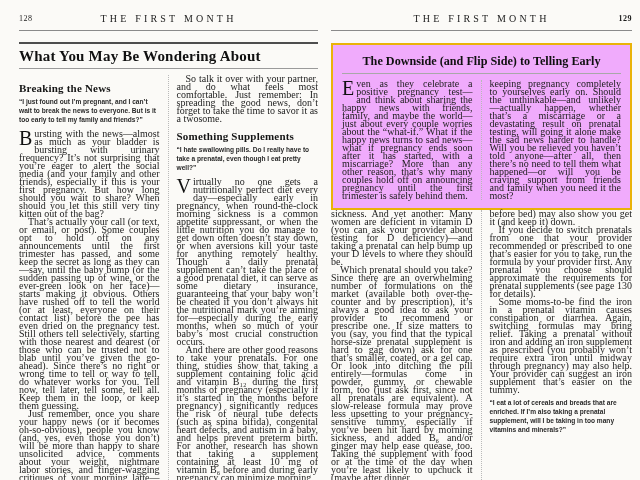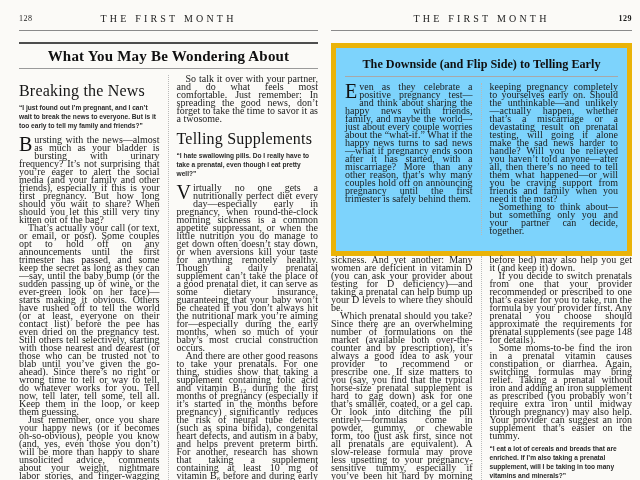--- a/index.html
+++ b/index.html
@@ -17,47 +17,47 @@
   }
   .running-header .pageno{width:40px;letter-spacing:0.5px;}
   .running-header .pageno.right{text-align:right;font-weight:bold;}
   .running-header .head{
     flex:1;text-align:center;letter-spacing:3.2px;font-size:10px;color:#222;
   }
   .header-rule{border:0;border-top:1px solid #8a8a8a;margin:6px 0 0;}
 
   .thick-rule{border:0;border-top:2.6px solid #4e4e4e;margin:11px 0 0;}
   .page-title{
-    font-size:15px;font-weight:bold;margin:4px 0 3px;letter-spacing:0.2px;color:#101010;text-align:center;
+    font-size:15px;font-weight:bold;margin:4px 0 3px;letter-spacing:0.2px;color:#101010;
   }
   .title-rule{border:0;border-top:1px solid #9a9a9a;margin:0 0 6px;}
 
   .cols{display:flex;align-items:stretch;}
   .col{width:50%;box-sizing:border-box;}
   .col.c1{padding-right:8px;border-right:1px dotted #b9b9b9;}
   .col.c2{padding-left:8px;}
 
   .section-heading{
-    font-size:16px;font-weight:normal;margin:7px 0 4px;color:#151515;letter-spacing:0.2px;
+    font-size:11px;font-weight:bold;margin:7px 0 4px;color:#151515;letter-spacing:0.2px;
   }
   .quote{
     font-family:"Liberation Sans", sans-serif;font-weight:bold;
     font-size:6.6px;line-height:8.9px;margin:0 0 5px;color:#2a2a2a;text-align:left;
   }
   p.body{
     font-size:10px;line-height:8px;margin:0;text-align:justify;color:#1c1c1c;
   }
   p.body.indent{text-indent:9px;}
   p.dc::first-letter{
     float:left;font-size:20px;line-height:15.5px;padding:1px 2px 0 0;color:#111;
   }
 
   .feature-box{
-    margin-top:12px;border:5px solid #eab308;padding:7px 9px 16px;box-sizing:border-box;
-    background:#7dd3fc;
+    margin-top:12px;border:2px solid #eab308;padding:7px 9px 8px;box-sizing:border-box;
+    background:#f0abfc;
   }
   .box-title{
     text-align:center;font-size:12.2px;font-weight:bold;margin:2px 0 4px;color:#101010;
   }
   .box-title-rule{border:0;border-top:1px solid #a8a8a8;margin:0 0 6px;}
 
   .main-cols{}
 </style>
 </head>
 <body>
@@ -78,21 +78,21 @@
     <div class="cols">
       <div class="col c1">
         <div class="section-heading">Breaking the News</div>
         <p class="quote">“I just found out I’m pregnant, and I can’t wait to break the news to everyone. But is it too early to tell my family and friends?”</p>
         <p class="body dc">Bursting with the news—almost as much as your bladder is bursting with urinary frequency? It’s not surprising that you’re eager to alert the social media (and your family and other friends), especially if this is your first pregnancy. But how long should you wait to share? When should you let this still very tiny kitten out of the bag?</p>
         <p class="body indent">That’s actually your call (or text, or email, or post). Some couples opt to hold off on any announcements until the first trimester has passed, and some keep the secret as long as they can—say, until the baby bump (or the sudden passing up of wine, or the ever-green look on her face)—starts making it obvious. Others have rushed off to tell the world (or at least, everyone on their contact list) before the pee has even dried on the pregnancy test. Still others tell selectively, starting with those nearest and dearest (or those who can be trusted not to blab until you’ve given the go-ahead). Since there’s no right or wrong time to tell or way to tell, do whatever works for you. Tell now, tell later, tell some, tell all. Keep them in the loop, or keep them guessing.</p>
         <p class="body indent">Just remember, once you share your happy news (or it becomes oh-so-obvious), people you know (and, yes, even those you don’t) will be more than happy to share unsolicited advice, comments about your weight, nightmare labor stories, and finger-wagging critiques of your morning latte—not to mention those belly rubs you didn’t ask for. A reason to hold off? You decide.</p>
       </div>
       <div class="col c2">
         <p class="body indent">So talk it over with your partner, and do what feels most comfortable. Just remember: In spreading the good news, don’t forget to take the time to savor it as a twosome.</p>
-        <div class="section-heading">Telling Supplements</div>
+        <div class="section-heading">Something Supplements</div>
         <p class="quote">“I hate swallowing pills. Do I really have to take a prenatal, even though I eat pretty well?”</p>
         <p class="body dc">Virtually no one gets a nutritionally perfect diet every day—especially early in pregnancy, when round-the-clock morning sickness is a common appetite suppressant, or when the little nutrition you do manage to get down often doesn’t stay down, or when aversions kill your taste for anything remotely healthy. Though a daily prenatal supplement can’t take the place of a good prenatal diet, it can serve as some dietary insurance, guaranteeing that your baby won’t be cheated if you don’t always hit the nutritional mark you’re aiming for—especially during the early months, when so much of your baby’s most crucial construction occurs.</p>
         <p class="body indent">And there are other good reasons to take your prenatals. For one thing, studies show that taking a supplement containing folic acid and vitamin B₁₂ during the first months of pregnancy (especially if it’s started in the months before pregnancy) significantly reduces the risk of neural tube defects (such as spina bifida), congenital heart defects, and autism in a baby, and helps prevent preterm birth. For another, research has shown that taking a supplement containing at least 10 mg of vitamin B₆ before and during early pregnancy can minimize morning</p>
       </div>
     </div>
   </div>
 
   <div class="page page-right">
     <div class="running-header">
       <span class="pageno"></span>
@@ -103,32 +103,31 @@
 
     <div class="feature-box">
       <div class="box-title">The Downside (and Flip Side) to Telling Early</div>
       <hr class="box-title-rule">
       <div class="cols">
         <div class="col c1">
           <p class="body dc">Even as they celebrate a positive pregnancy test—and think about sharing the happy news with friends, family, and maybe the world—just about every couple worries about the “what-if.” What if the happy news turns to sad news—what if pregnancy ends soon after it has started, with a miscarriage? More than any other reason, that’s why many couples hold off on announcing pregnancy until the first trimester is safely behind them.</p>
         </div>
         <div class="col c2">
           <p class="body">keeping pregnancy completely to yourselves early on. Should the unthinkable—and unlikely—actually happen, whether that’s a miscarriage or a devastating result on prenatal testing, will going it alone make the sad news harder to handle? Will you be relieved you haven’t told anyone—after all, then there’s no need to tell them what happened—or will you be craving support from friends and family when you need it the most?</p>
-          <p class="body indent">Something to think about—but something only you and your partner can decide, together.</p>
         </div>
       </div>
     </div>
 
     <div class="cols main-cols">
       <div class="col c1">
         <p class="body">sickness. And yet another: Many women are deficient in vitamin D (you can ask your provider about testing for D deficiency)—and taking a prenatal can help bump up your D levels to where they should be.</p>
         <p class="body indent">Which prenatal should you take? Since there are an overwhelming number of formulations on the market (available both over-the-counter and by prescription), it’s always a good idea to ask your provider to recommend or prescribe one. If size matters to you (say, you find that the typical horse-size prenatal supplement is hard to gag down) ask for one that’s smaller, coated, or a gel cap. Or look into ditching the pill entirely—formulas come in powder, gummy, or chewable form, too (just ask first, since not all prenatals are equivalent). A slow-release formula may prove less upsetting to your pregnancy-sensitive tummy, especially if you’ve been hit hard by morning sickness, and added B₆ and/or ginger may help ease quease, too. Taking the supplement with food or at the time of the day when you’re least likely to upchuck it (maybe after dinner,</p>
       </div>
       <div class="col c2">
-        <p class="body">before bed) may also help you get it (and keep it) down.</p>
-        <p class="body indent">If you decide to switch prenatals from one that your provider recommended or prescribed to one that’s easier for you to take, run the formula by your provider first. Any prenatal you choose should approximate the requirements for prenatal supplements (see page 148 for details).</p>
+        <p class="body">before bed) may also show you get it (and keep it) down.</p>
+        <p class="body indent">If you decide to switch prenatals from one that your provider recommended or prescribed to one that’s easier for you to take, run the formula by your provider first. Any prenatal you choose should approximate the requirements for prenatal supplements (see page 130 for details).</p>
         <p class="body indent">Some moms-to-be find the iron in a prenatal vitamin causes constipation or diarrhea. Again, switching formulas may bring relief. Taking a prenatal without iron and adding an iron supplement as prescribed (you probably won’t require extra iron until midway through pregnancy) may also help. Your provider can suggest an iron supplement that’s easier on the tummy.</p>
         <p class="quote" style="margin-top:5px">“I eat a lot of cereals and breads that are enriched. If I’m also taking a prenatal supplement, will I be taking in too many vitamins and minerals?”</p>
       </div>
     </div>
   </div>
 
 </div>
 
 </body></html>

